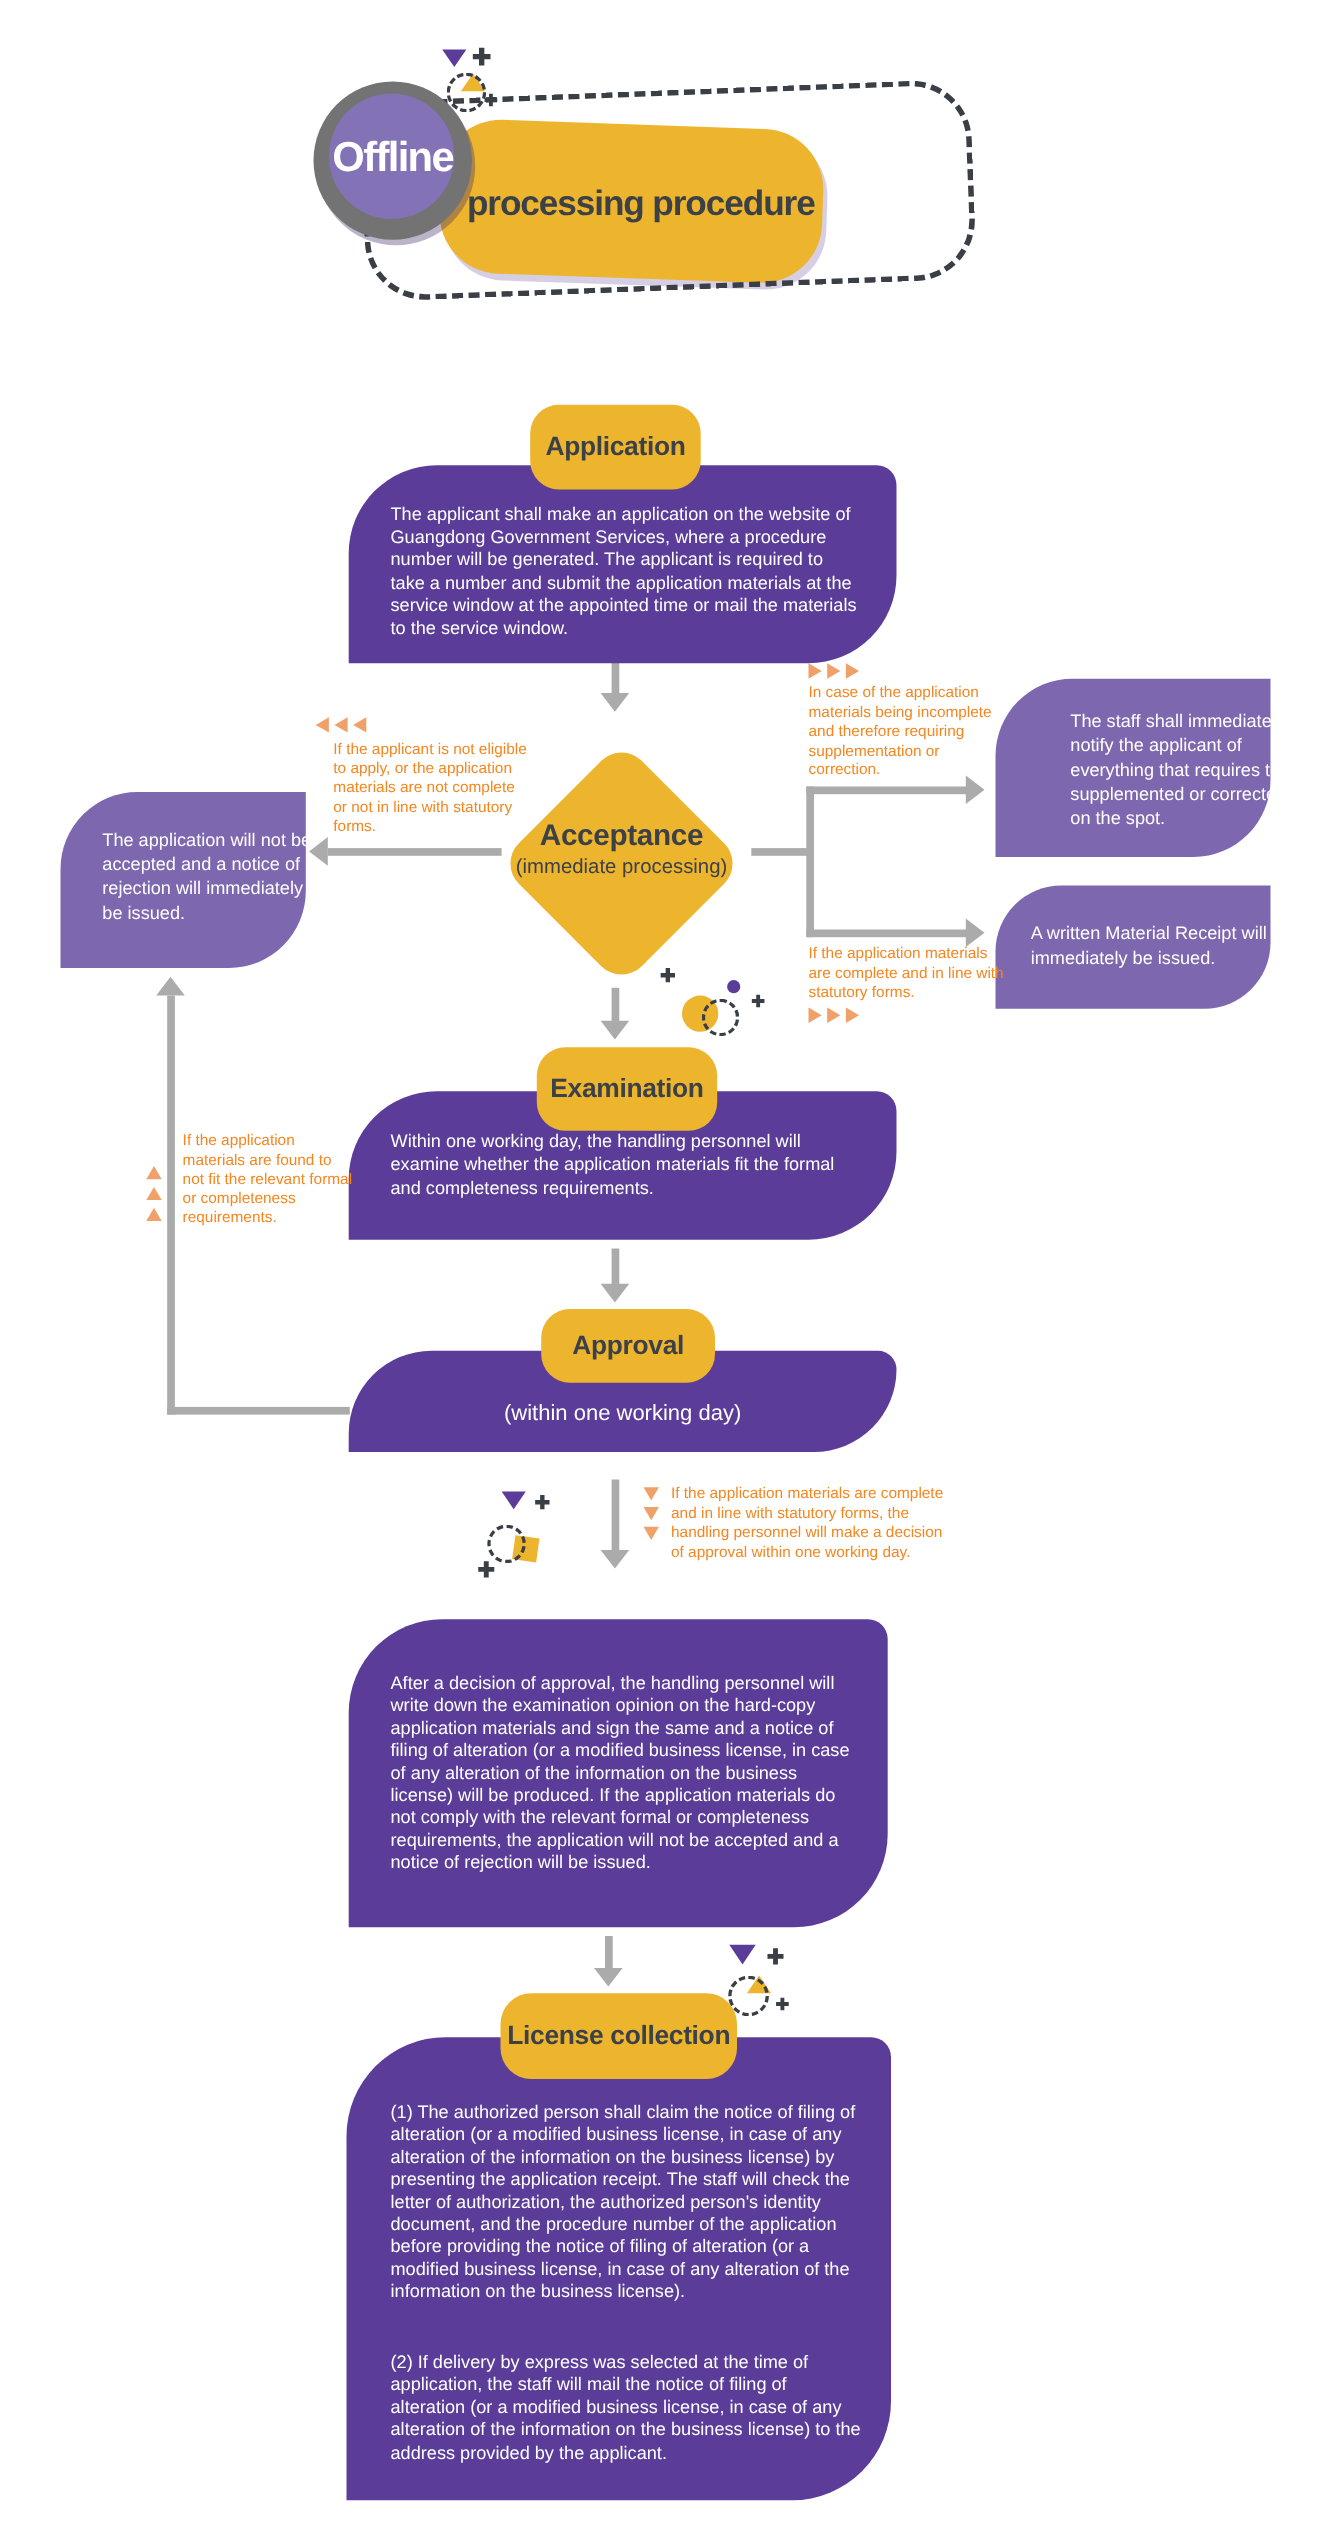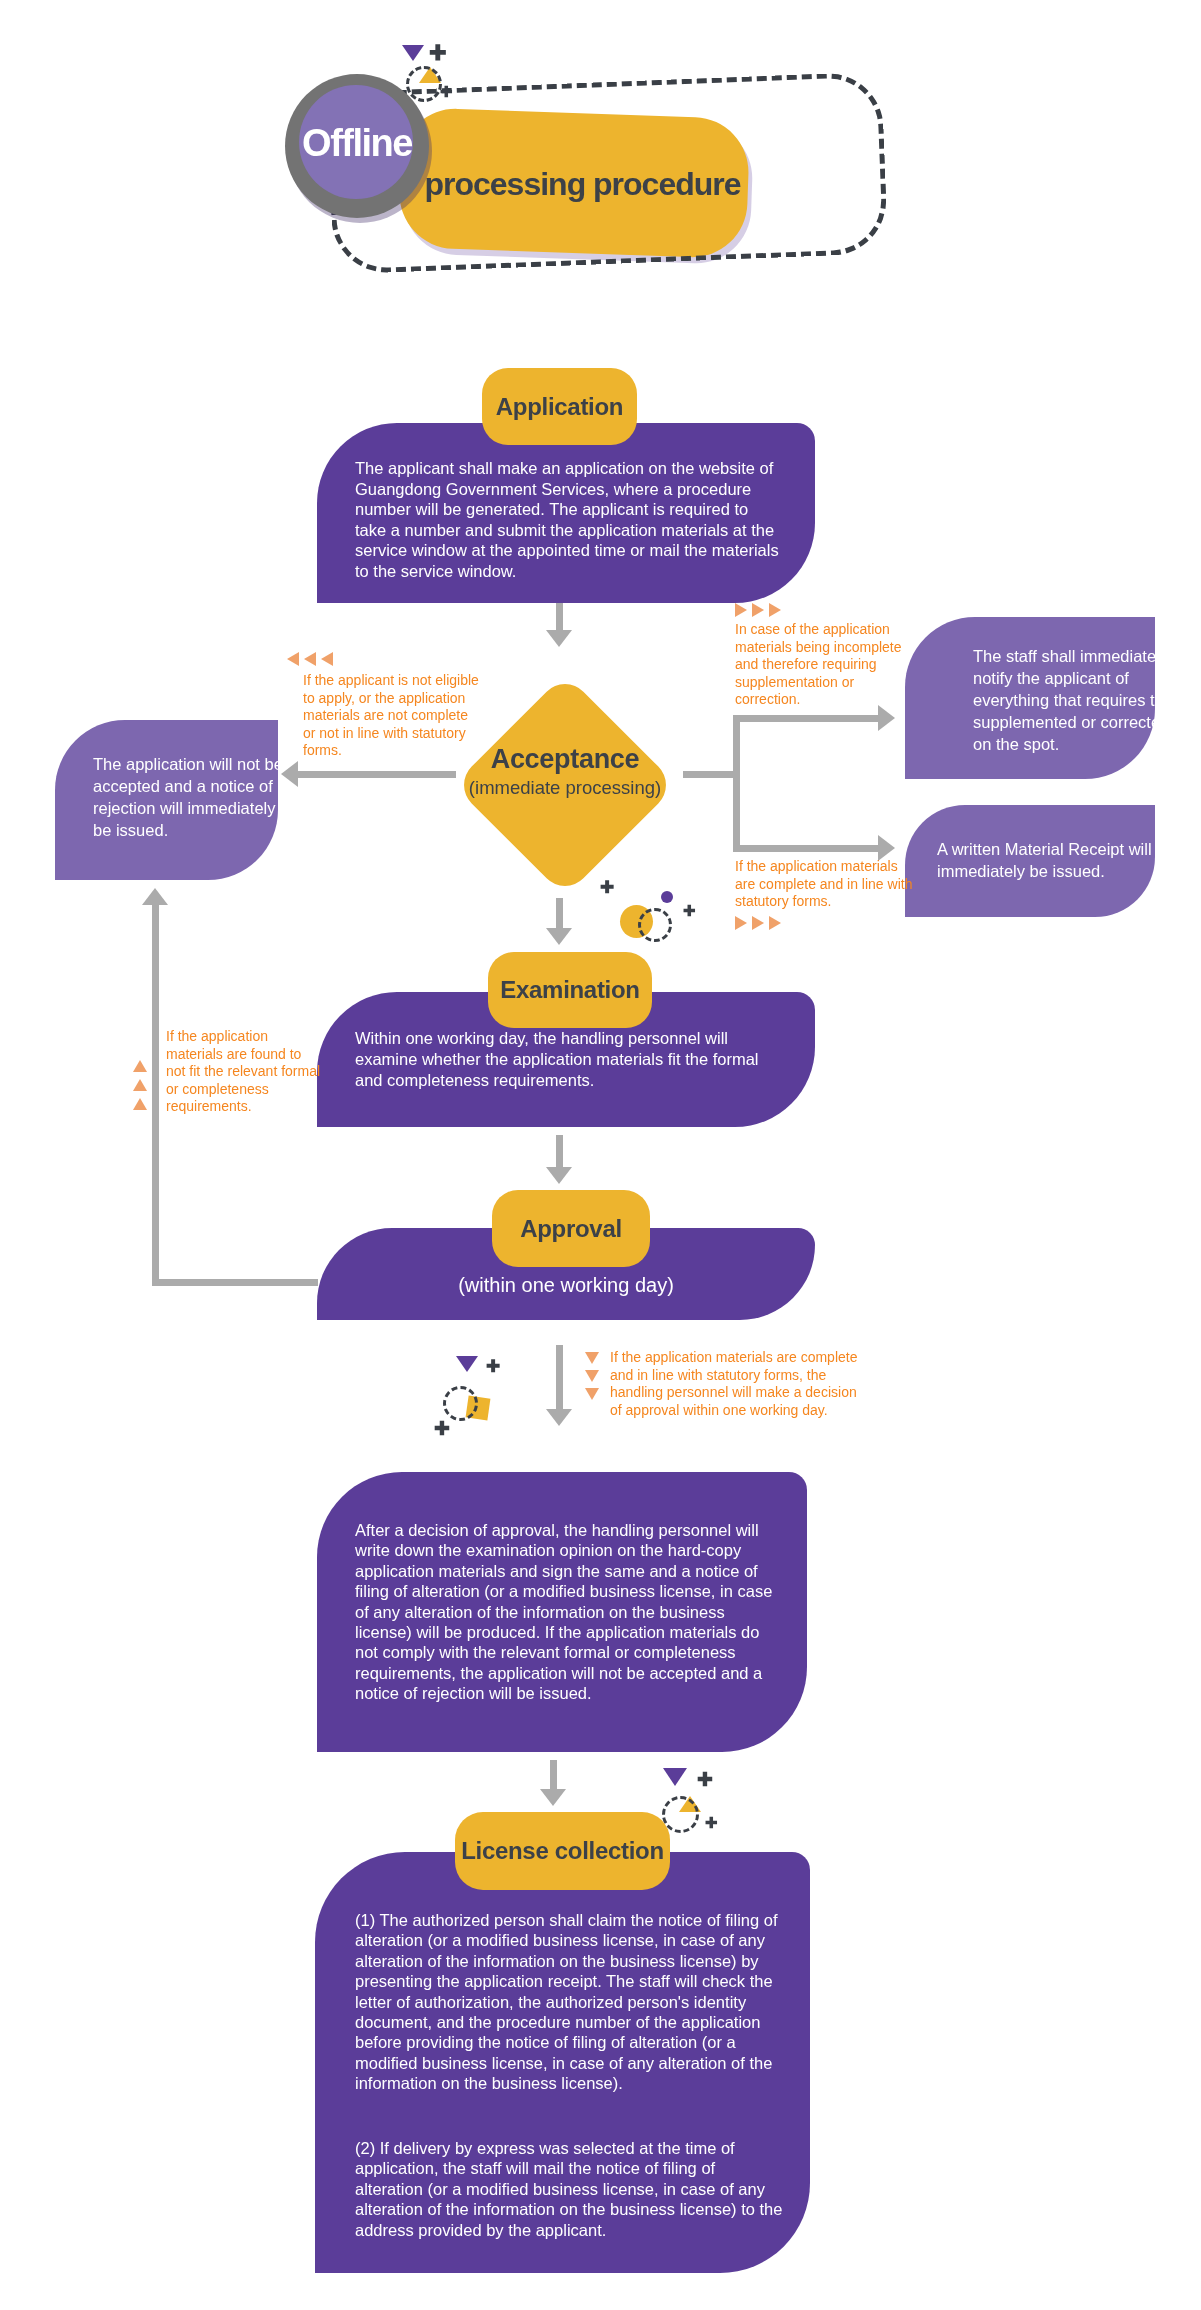--- a/index.html
+++ b/index.html
@@ -167,21 +167,21 @@
     <span class="tri tri-up"></span>
   </div>
   <div class="note" style="left:166px;top:1028px;width:155px;">If the application materials are found to not fit the relevant formal or completeness requirements.</div>
 
   <div>
     <div class="shaft" style="left:556px;top:1135px;width:7px;height:33px;"></div>
     <div class="ah ah-down" style="left:546px;top:1167px;"></div>
   </div>
 
   <div class="box-dark" style="left:317px;top:1228px;width:498px;height:92px;border-radius:80px 18px 80px 0;"></div>
-  <div class="chip" style="left:492px;top:1190px;width:158px;height:77px;">Approval</div>
+  <div class="chip" style="left:492px;top:1190px;width:158px;height:67px;">Approval</div>
   <div class="body-text" style="left:317px;top:1275px;width:498px;text-align:center;font-size:20px;">(within one working day)</div>
 
   <div>
     <div class="shaft" style="left:556px;top:1345px;width:7px;height:65px;"></div>
     <div class="ah ah-down" style="left:546px;top:1409px;"></div>
   </div>
   <div class="ptri" style="left:456px;top:1356px;"></div>
   <div class="plus" style="left:486px;top:1358px;font-size:17px;">✚</div>
   <div class="dcircle" style="left:443px;top:1386px;width:29px;height:29px;"></div>
   <div class="ysquare" style="left:467px;top:1397px;width:22px;height:22px;"></div>

